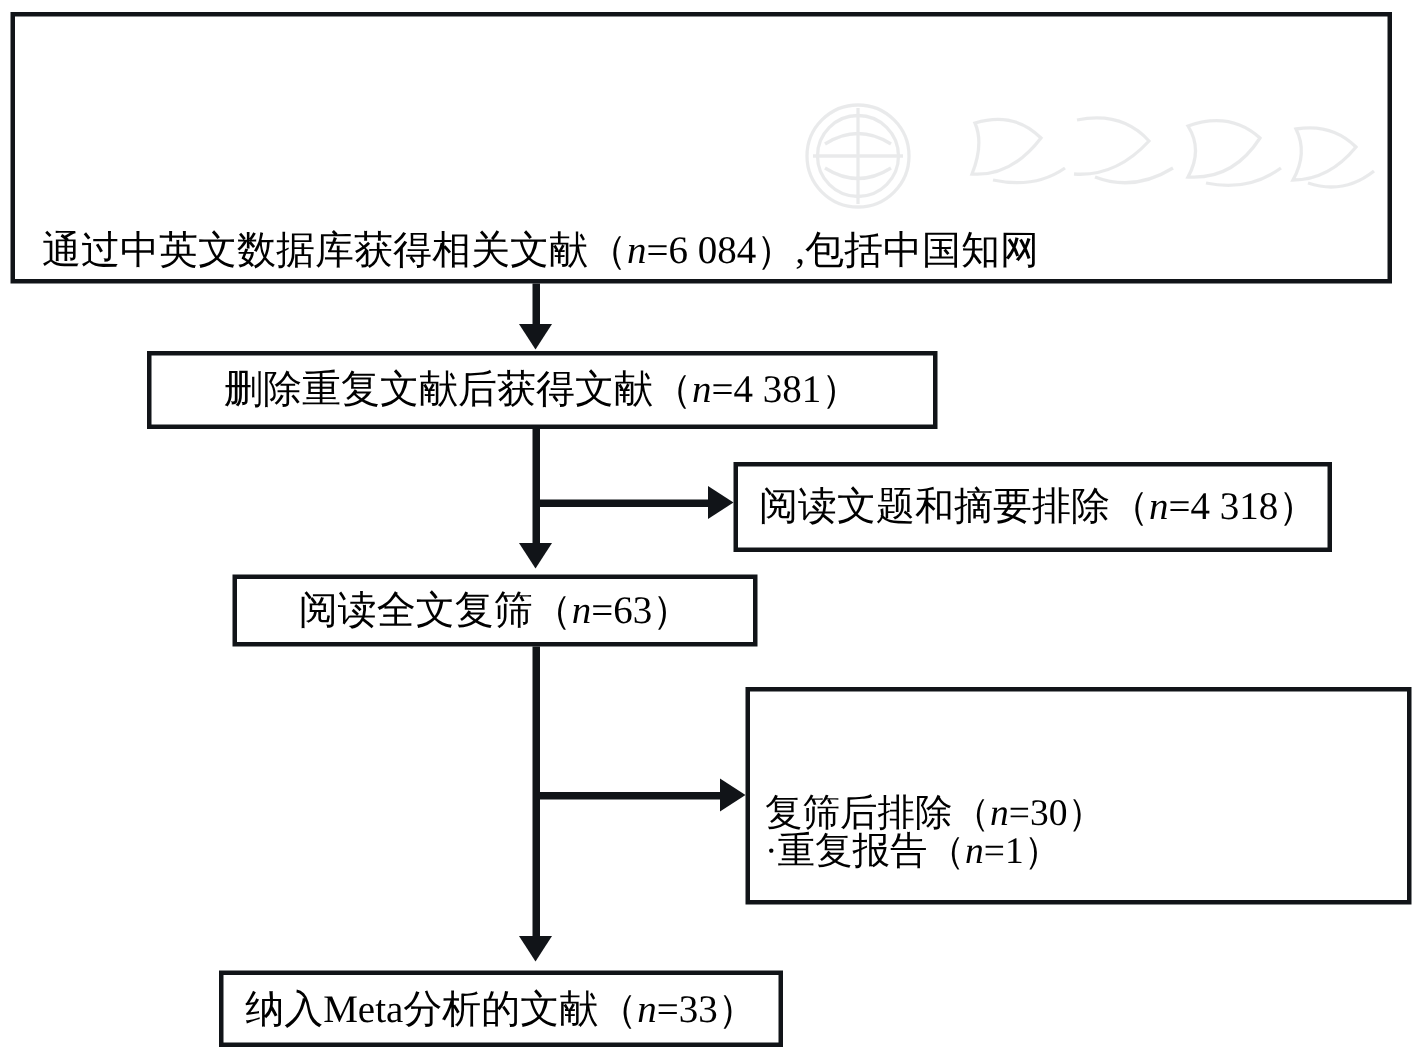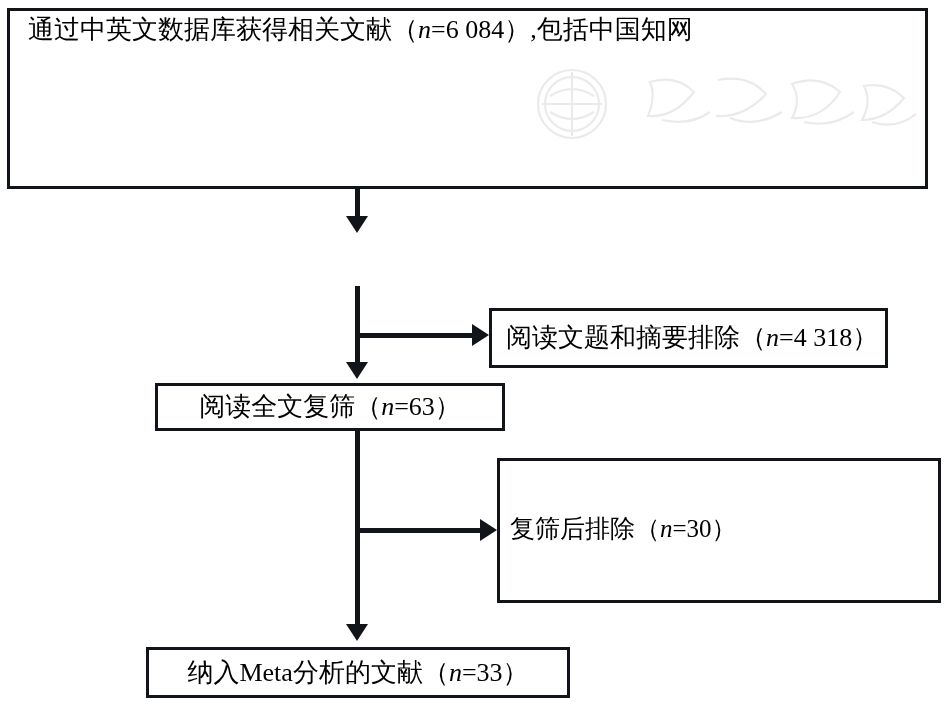--- a/index.html
+++ b/index.html
@@ -49,43 +49,43 @@
   .fbox .inner.lefted { align-items: flex-start; }
 
   .tline {
     display: block;
     white-space: pre;
     line-height: 1.0;
   }
 
   
   #box-search { left: 7px; top: 8px; width: 921px; height: 181px; }
-  #box-search .inner { padding: 6px 8px 6px 18px; justify-content: flex-start; }
+  #box-search .inner { padding: 6px 8px 6px 18px; justify-content: flex-end; }
   #box-search .tline { font-size: 26px; letter-spacing: 0px; }
 
   
   #box-dedup { left: 98px; top: 234px; width: 527px; height: 52px; }
   #box-dedup .tline { font-size: 26px; }
 
   
   #box-excl-title { left: 489px; top: 308px; width: 399px; height: 60px; }
   #box-excl-title .inner { padding-left: 14px; }
   #box-excl-title .tline { font-size: 26px; }
 
   
   #box-fulltext { left: 155px; top: 383px; width: 350px; height: 48px; }
   #box-fulltext .tline { font-size: 26px; }
 
   
   #box-excl-full { left: 497px; top: 458px; width: 444px; height: 145px; }
-  #box-excl-full .inner { padding: 4px 6px 8px 10px; justify-content: center; }
+  #box-excl-full .inner { padding: 4px 6px 20px 10px; justify-content: flex-end; }
   #box-excl-full .tline { font-size: 25px; }
 
   
-  #box-included { left: 146px; top: 647px; width: 424px; height: 51px; }
+  #box-included { left: 146px; top: 647px; width: 376px; height: 51px; }
   #box-included .tline { font-size: 26px; }
 
   
   .nv { font-style: italic; }
 
   
   .vline, .hline {
     position: absolute;
     background: #111418;
     z-index: 8;
@@ -132,20 +132,25 @@
 
   <div class="fbox" id="box-search">
     <div class="inner lefted">
       <span class="tline">通过中英文数据库获得相关文献（<span class="nv">n</span>=6 084）,包括中国知网</span>
     </div>
   </div>
 
   <div class="vline" style="left:355px; top:189px; width:5px; height:30px;"></div>
   <div class="arrow-down" style="left:346px; top:216px;"></div>
 
+  <div class="fbox" id="box-dedup">
+    <div class="inner centered">
+      <span class="tline">删除重复文献后获得文献（<span class="nv">n</span>=4 381）</span>
+    </div>
+  </div>
 
   <div class="vline" style="left:355px; top:286px; width:5px; height:78px;"></div>
   <div class="arrow-down" style="left:346px; top:362px;"></div>
 
   <div class="hline" style="left:358px; top:333px; width:116px; height:5px;"></div>
   <div class="arrow-right" style="left:472px; top:324px;"></div>
 
   <div class="fbox" id="box-excl-title">
     <div class="inner lefted">
       <span class="tline">阅读文题和摘要排除（<span class="nv">n</span>=4 318）</span>
@@ -160,20 +165,21 @@
 
   <div class="vline" style="left:355px; top:431px; width:5px; height:197px;"></div>
   <div class="arrow-down" style="left:346px; top:624px;"></div>
 
   <div class="hline" style="left:358px; top:528px; width:124px; height:5px;"></div>
   <div class="arrow-right" style="left:480px; top:519px;"></div>
 
   <div class="fbox" id="box-excl-full">
     <div class="inner lefted">
       <span class="tline">复筛后排除（<span class="nv">n</span>=30）</span>
+      <span class="tline">·重复报告（<span class="nv">n</span>=1）</span>
     </div>
   </div>
 
   <div class="fbox" id="box-included">
     <div class="inner centered">
       <span class="tline">纳入Meta分析的文献（<span class="nv">n</span>=33）</span>
     </div>
   </div>
 
 </div>

